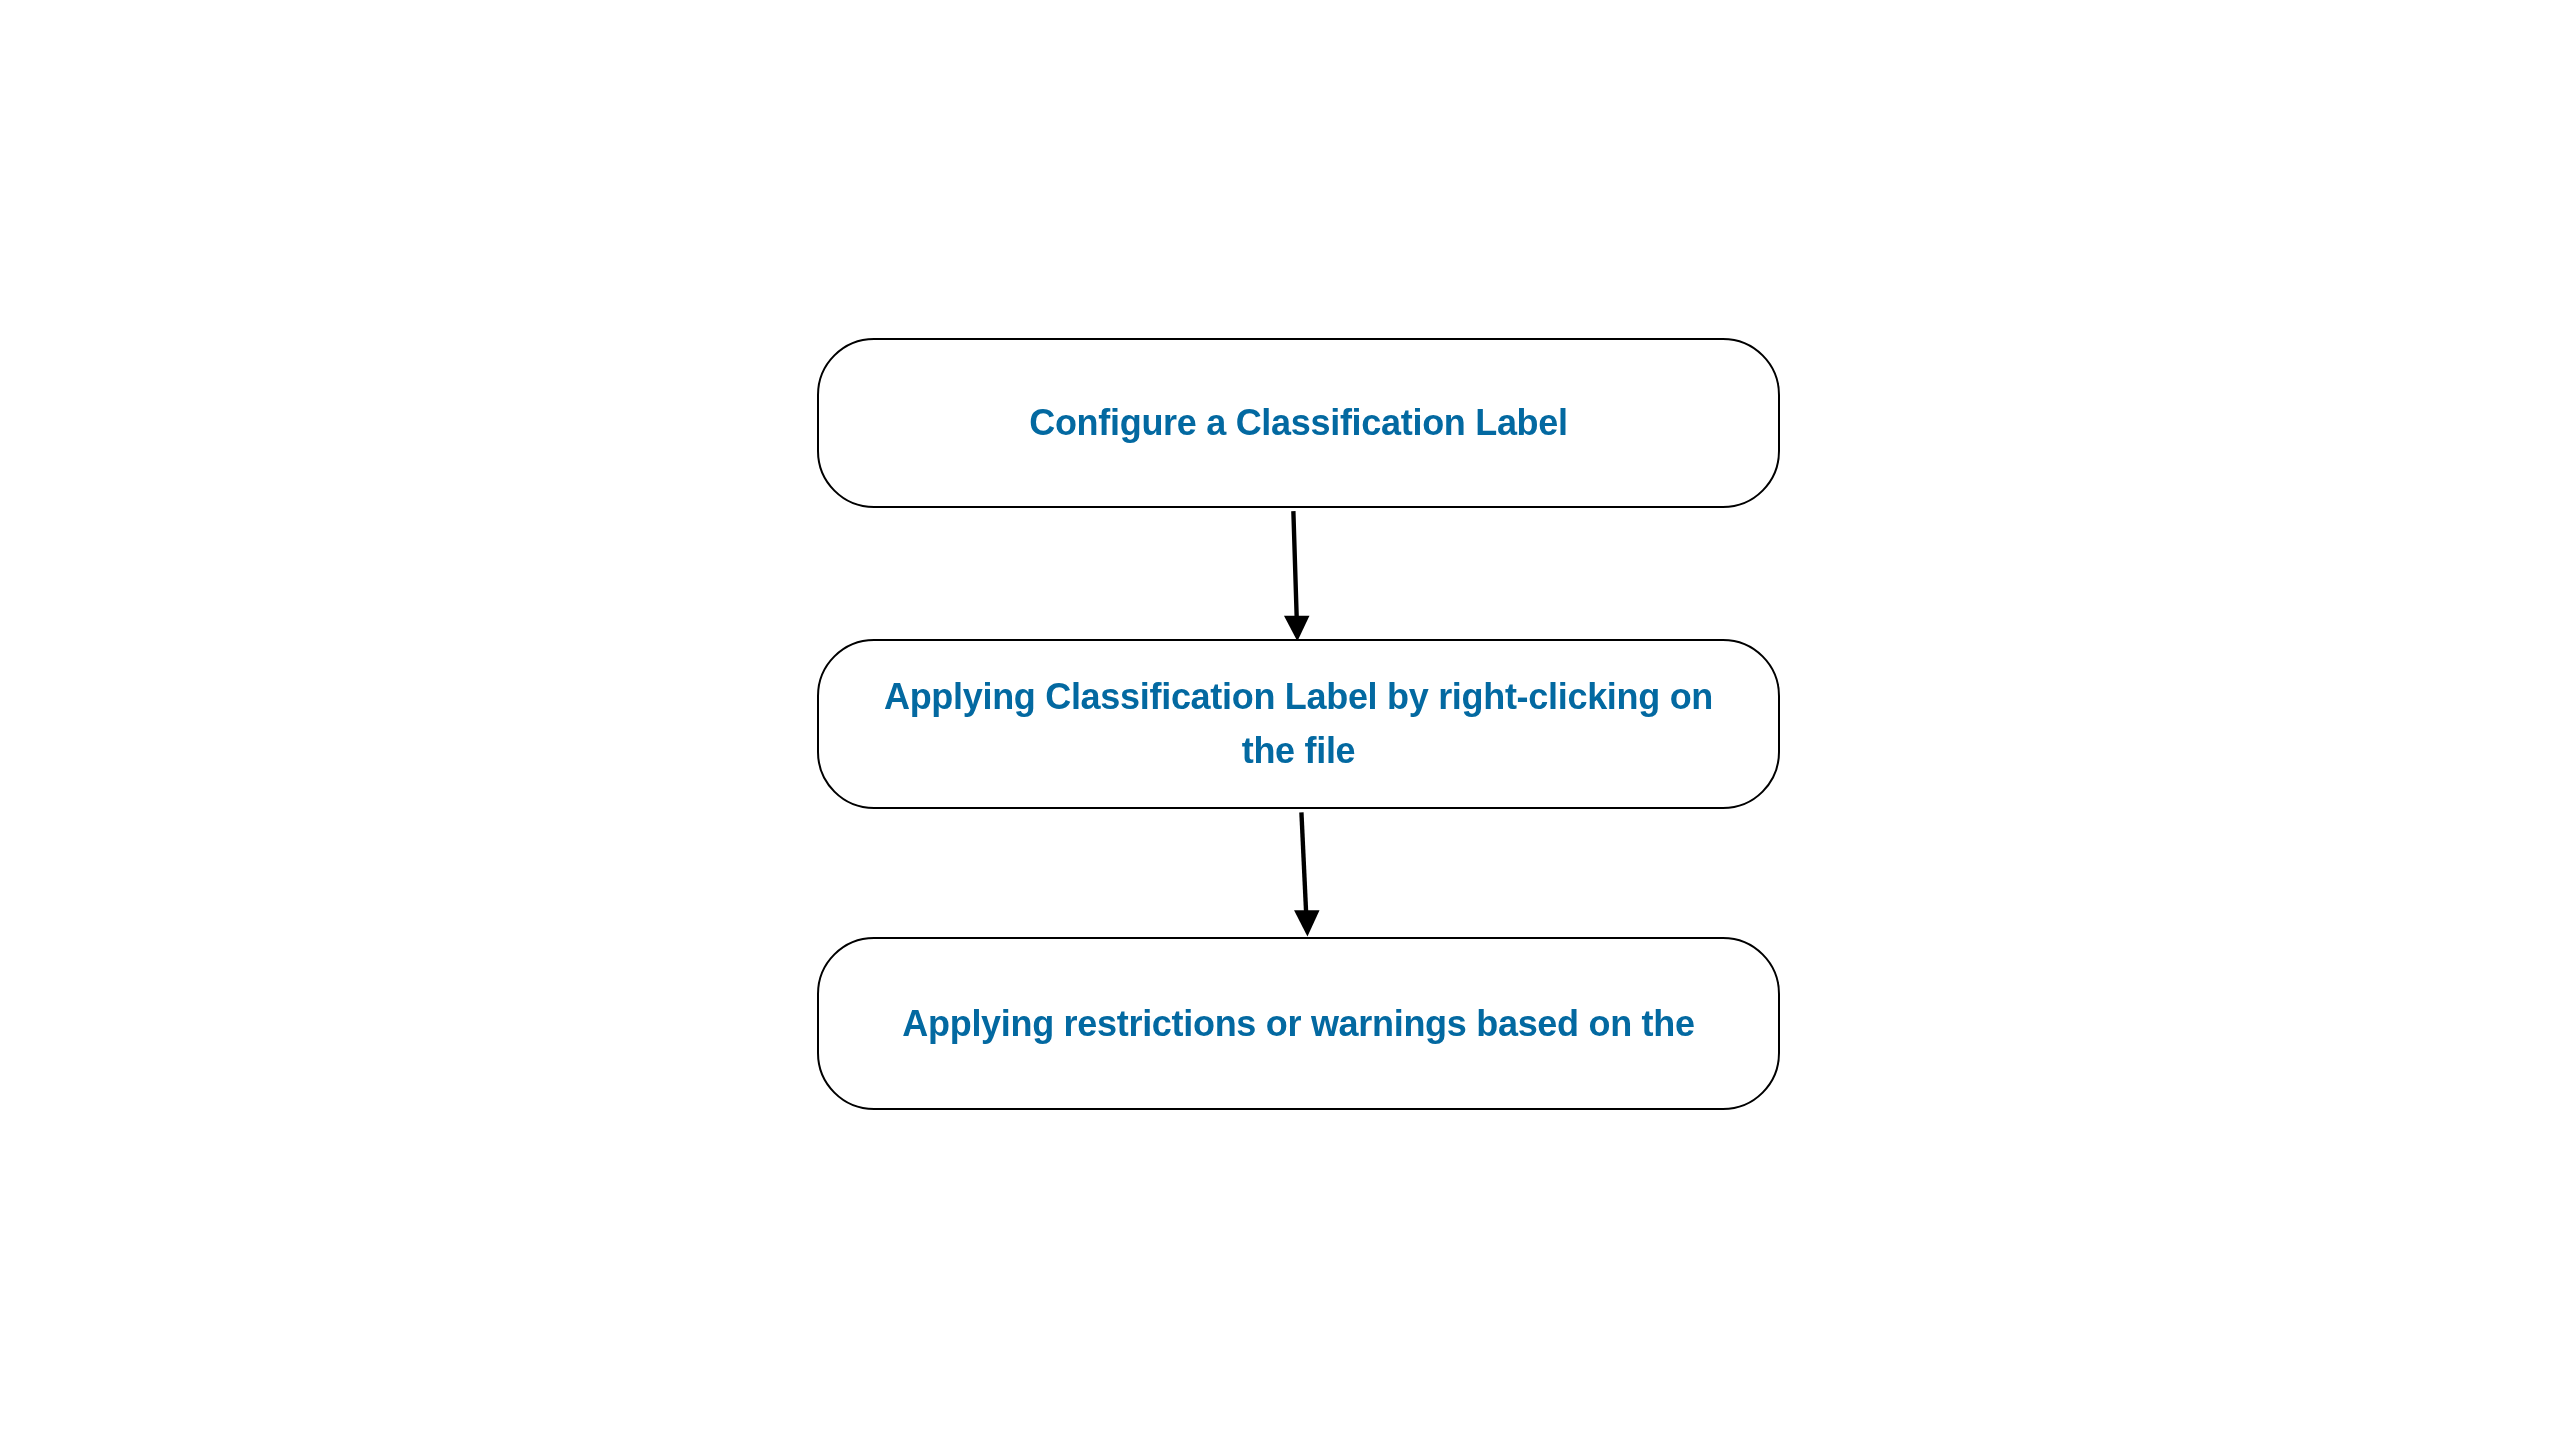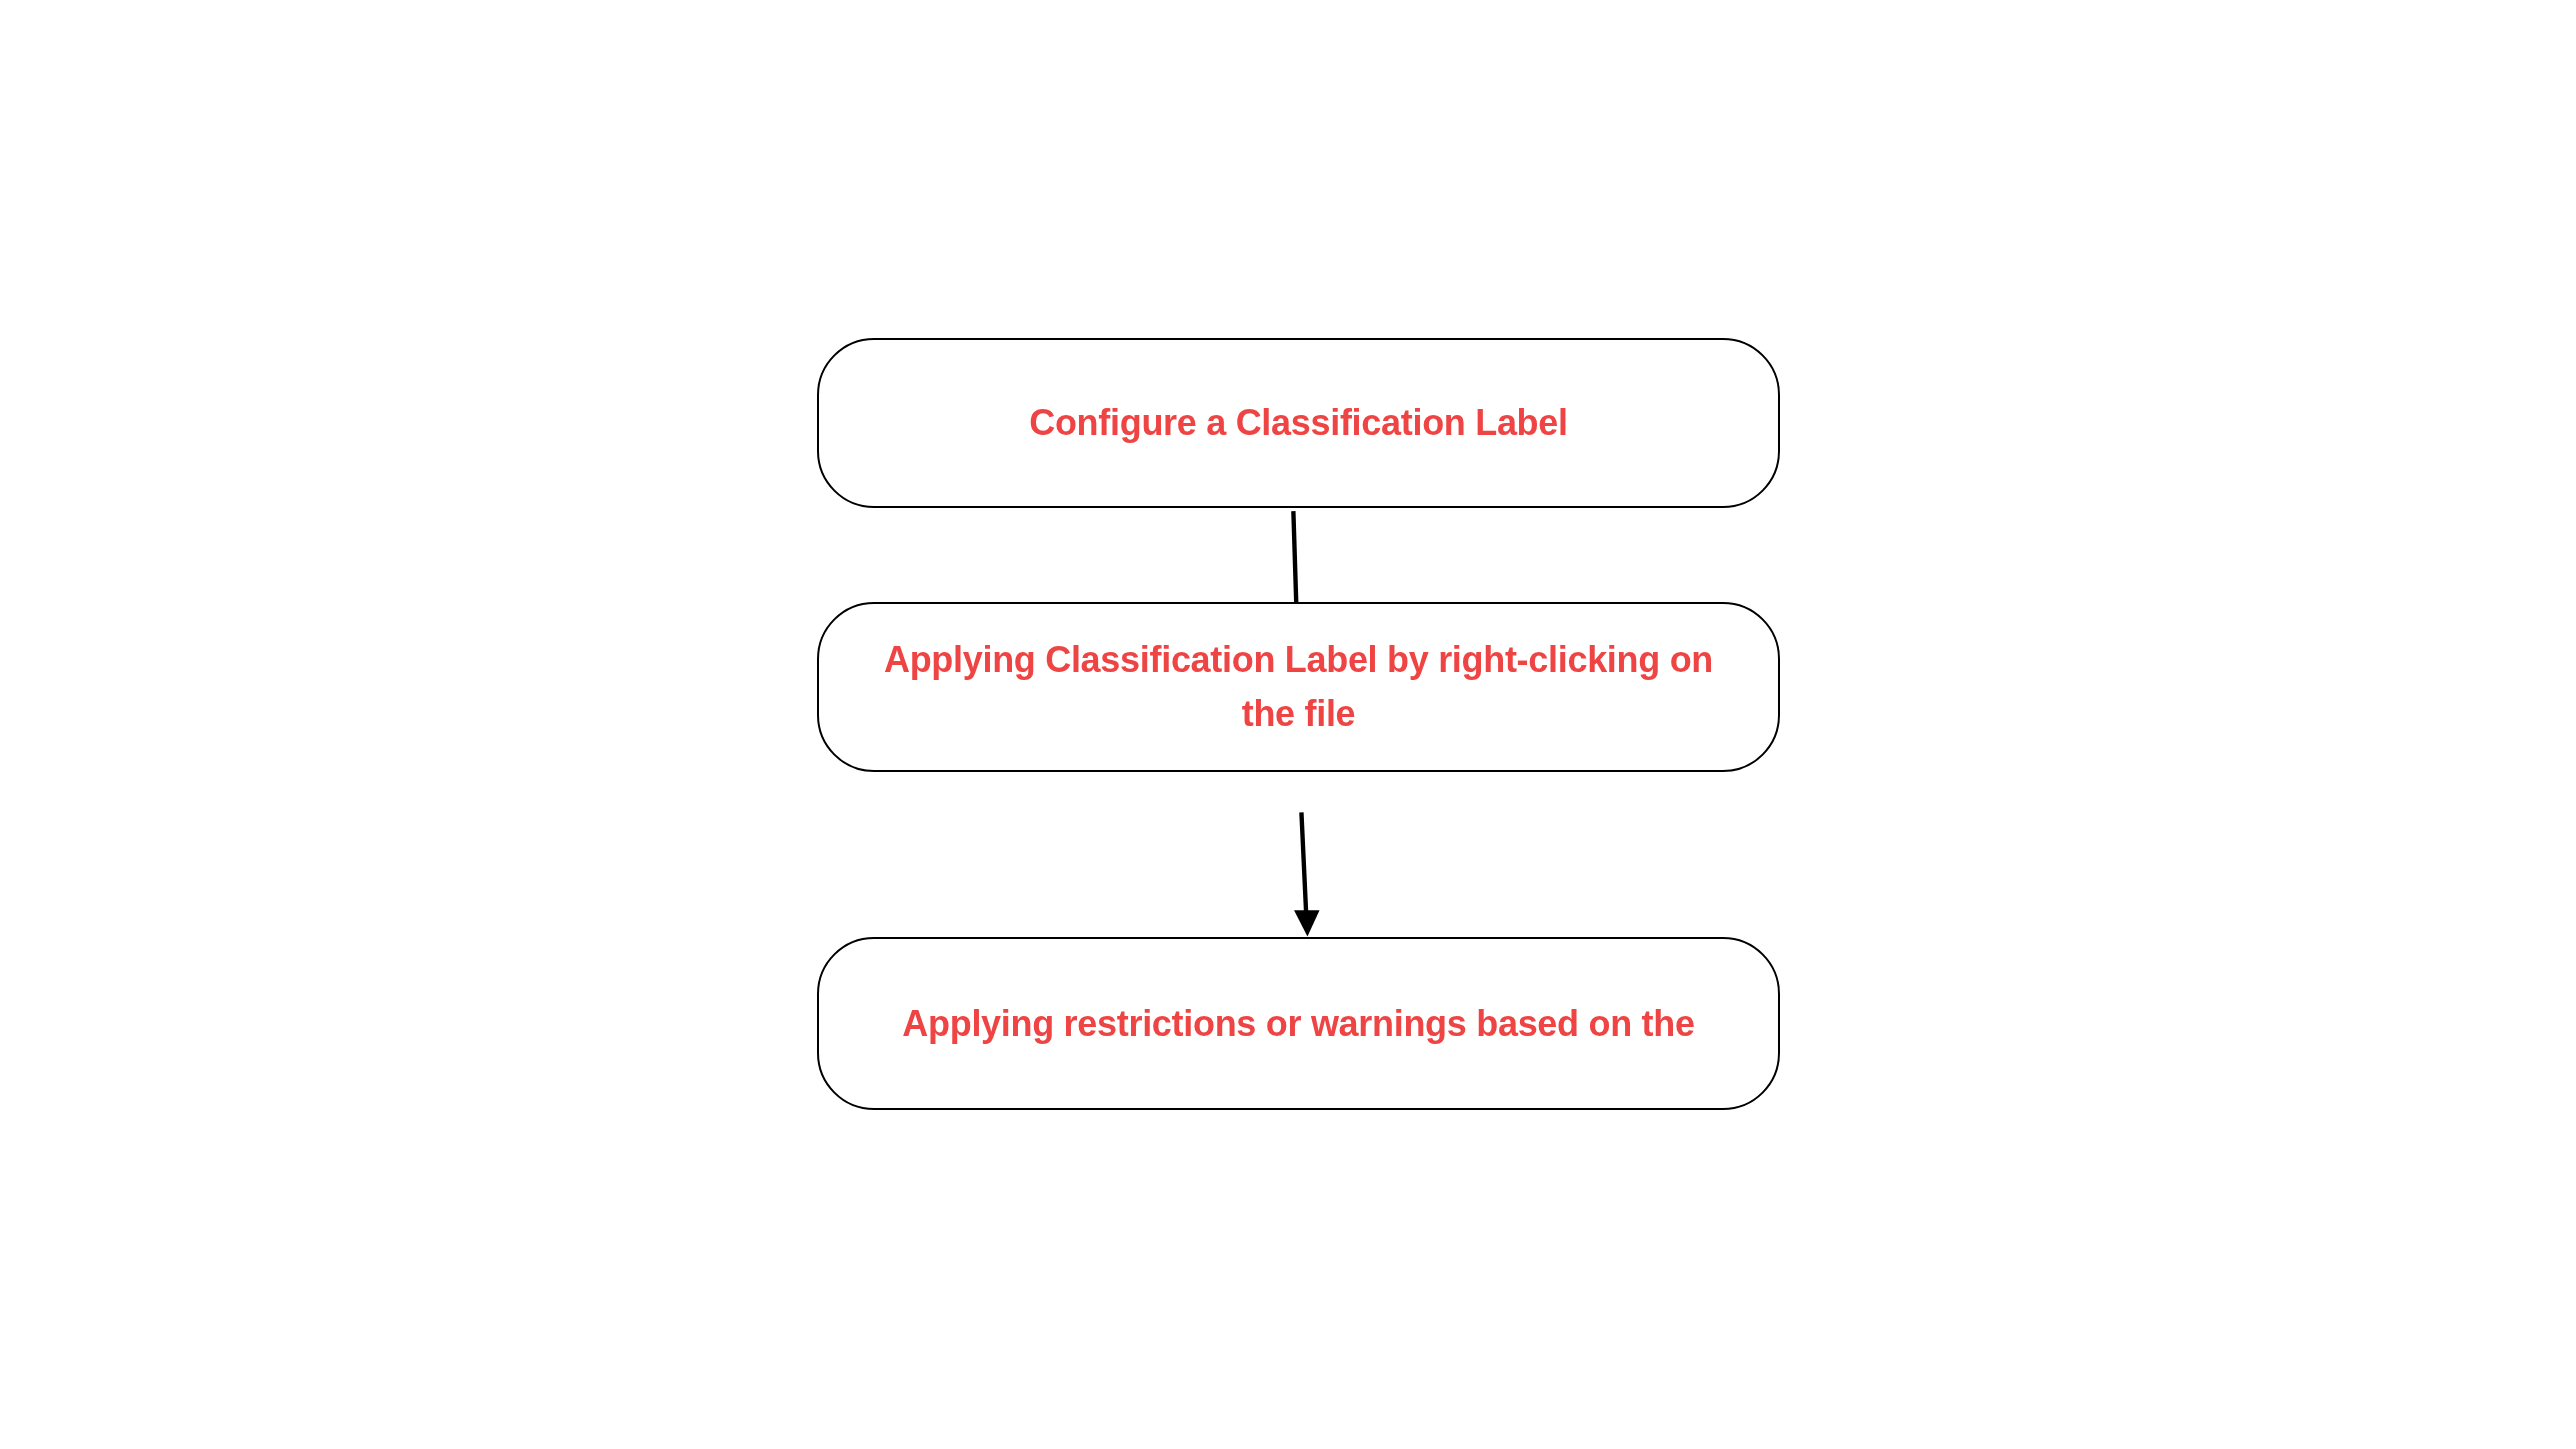--- a/index.html
+++ b/index.html
@@ -26,27 +26,27 @@
     border-radius: 57px;
     display: flex;
     flex-direction: column;
     justify-content: center;
     align-items: center;
   }
   .node .line {
     font-weight: 700;
     font-size: 36px;
     line-height: 54px;
-    color: #ef4444;
+    color: #0369a1;
     letter-spacing: -0.3px;
     white-space: nowrap;
     text-align: center;
   }
   #node-1 { top: 338px; }
-  #node-2 { top: 602px; }
+  #node-2 { top: 639px; }
   #node-3 { top: 937px; height: 173px; }
   .edges-layer {
     position: absolute;
     inset: 0;
     width: 2576px;
     height: 1449px;
     pointer-events: none;
   }
 </style>
 </head>

